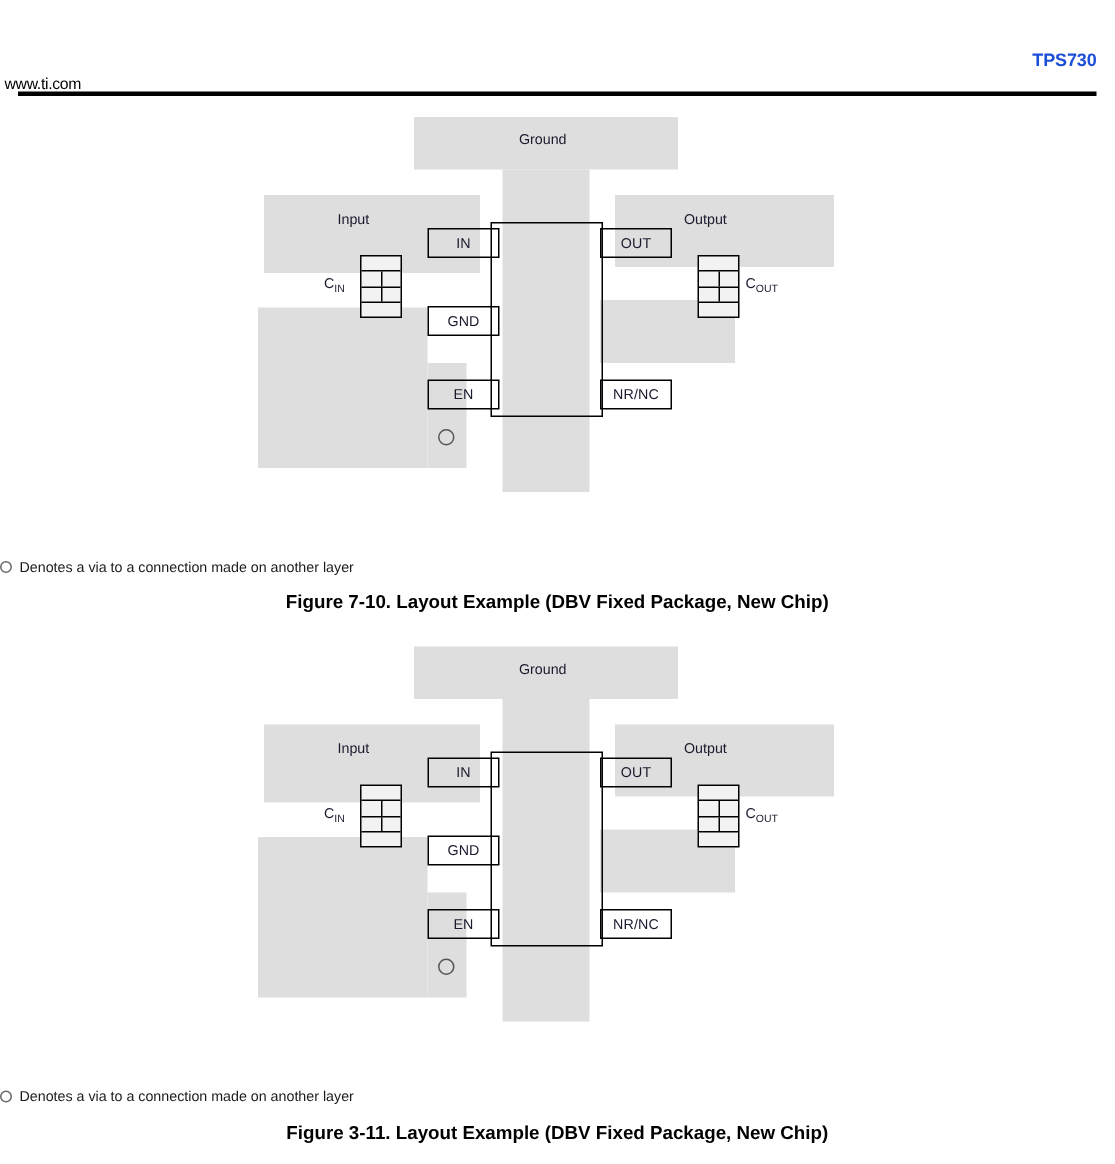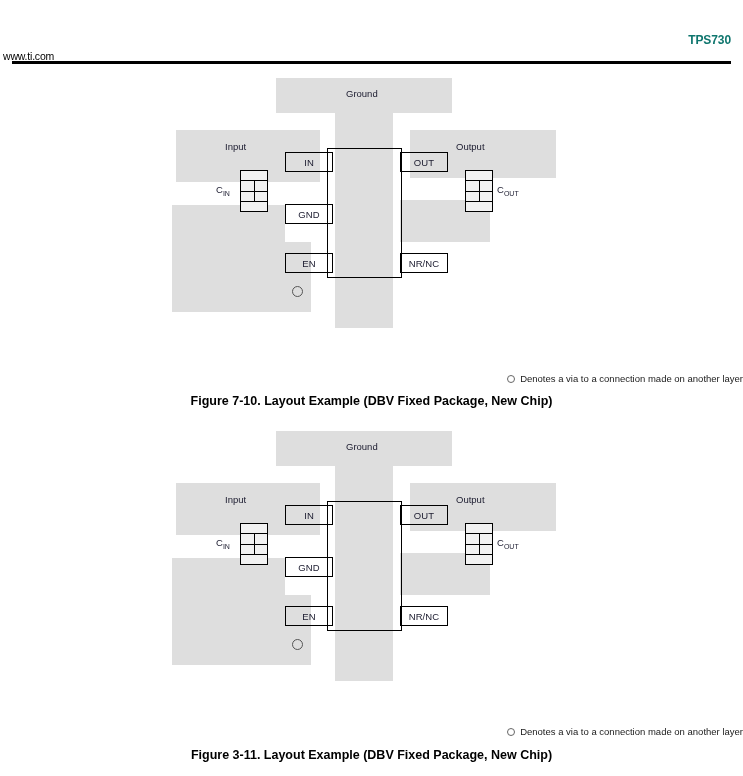--- a/index.html
+++ b/index.html
@@ -54,21 +54,21 @@
   .ti-cap { font-size: 19px; }
 
   .header-right {
     position: absolute;
     right: 12px; top: 34px;
     text-align: right;
   }
   .part-number {
     font-size: 12px;
     font-weight: bold;
-    color: #0f766e;
+    color: #1d4ed8;
     letter-spacing: -0.1px;
     line-height: 1.1;
   }
   .doc-id {
     font-size: 9.5px;
     color: #000;
     margin-top: 3px;
     letter-spacing: -0.15px;
   }
   .header-rule {
@@ -153,21 +153,21 @@
     width: 11px; height: 11px;
     border: 1.3px solid #555;
     border-radius: 50%;
     background: transparent;
   }
 
   
   .via-note {
     position: absolute;
     left: 0; width: 743px;
-    text-align: right;
+    text-align: left;
     font-size: 9.5px;
     color: #1a1a1a;
     white-space: nowrap;
   }
   .via-note .via-glyph {
     display: inline-block;
     width: 8px; height: 8px;
     border: 1.2px solid #666;
     border-radius: 50%;
     vertical-align: -1px;

